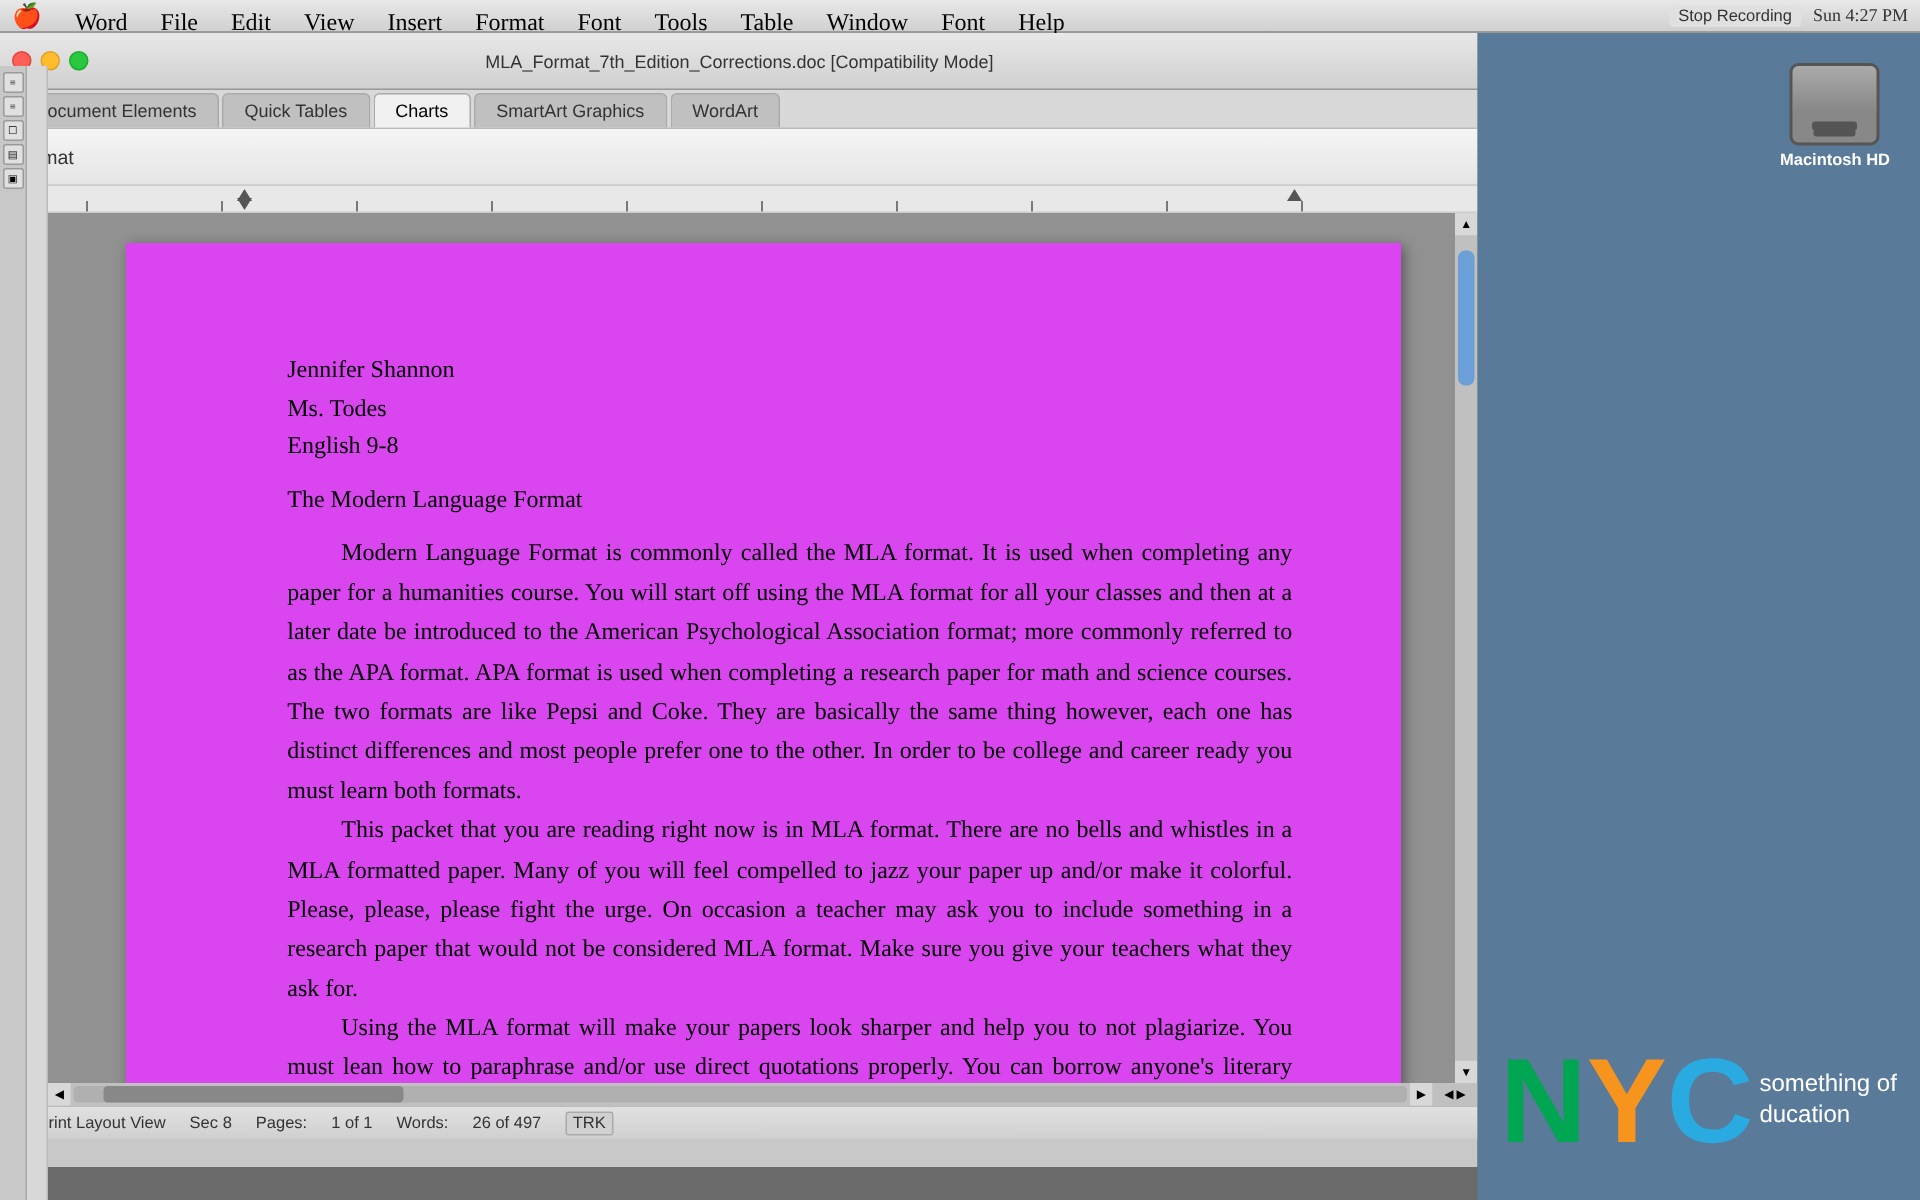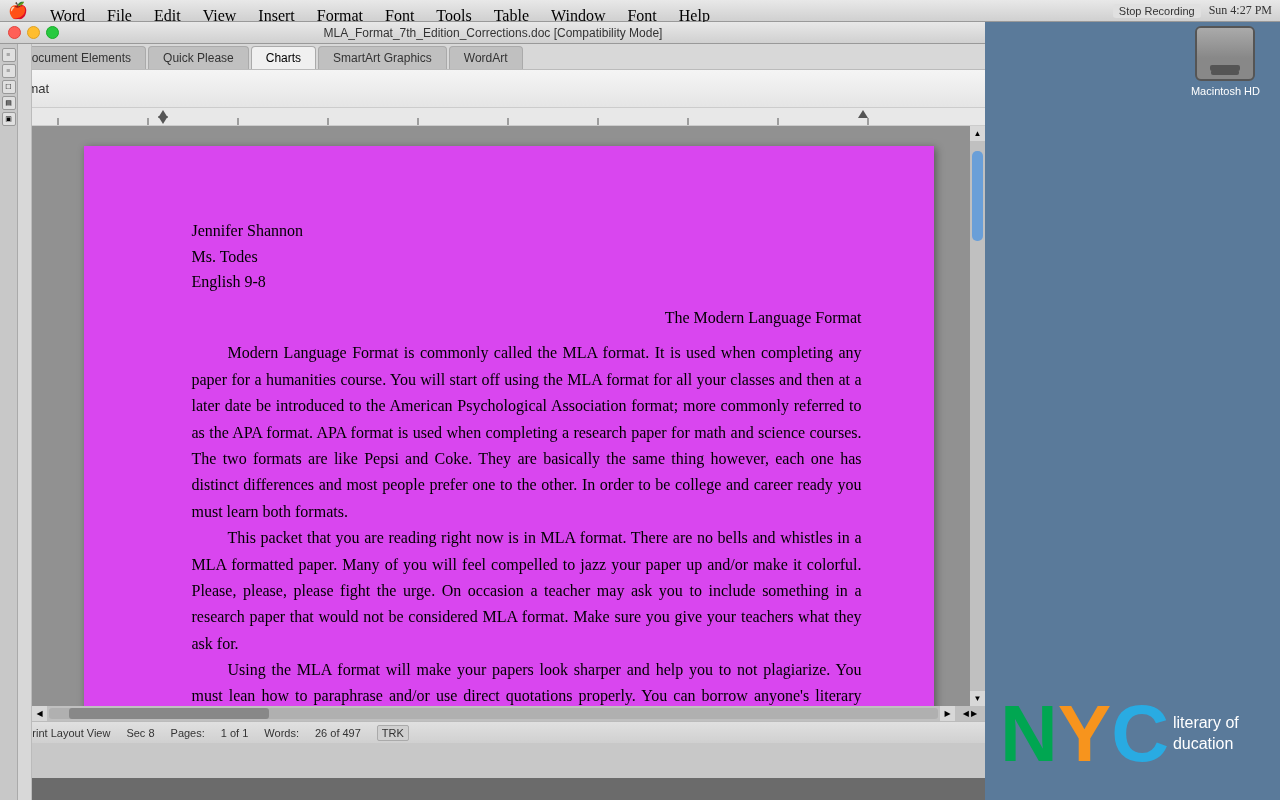--- a/index.html
+++ b/index.html
@@ -47,21 +47,21 @@
       width: 985px;
       height: 756px;
       position: absolute;
       top: 22px;
       left: 0;
     }
 
     
     .window-title-bar {
       background: linear-gradient(to bottom, #e8e8e8, #d0d0d0);
-      height: 22px;
+      height: 38px;
       display: flex;
       align-items: center;
       padding: 0 8px;
       border-bottom: 1px solid #999;
     }
     .window-controls {
       display: flex;
       gap: 6px;
     }
     .window-title {
@@ -145,21 +145,21 @@
       font-size: 12pt;
       line-height: 1.6;
       color: #000;
       box-shadow: 2px 2px 8px rgba(0,0,0,0.4);
       position: relative;
     }
 
     .doc-header-info { line-height: 1.6; }
 
     .doc-title {
-      text-align: right;
+      text-align: left;
       margin: 10px 0;
       font-size: 12pt;
     }
 
     .doc-body p {
       margin-bottom: 0;
       text-align: justify;
       text-indent: 0;
       line-height: 1.65;
       font-size: 12pt;
@@ -186,26 +186,27 @@
     .desktop-right {
       position: absolute;
       right: 0;
       top: 22px;
       width: 295px;
       height: 778px;
       background: #5a7a9a;
     }
     .mac-hd-icon {
       position: absolute;
-      top: 4px;
+      top: 20px;
       right: 20px;
       text-align: center;
       font-family: -apple-system, sans-serif;
       font-size: 11px;
       color: white;
+      font-weight: bold;
     }
     .mac-hd-disk {
       width: 60px;
       height: 55px;
       background: #888;
       border-radius: 6px;
       margin: 0 auto 4px;
       border: 2px solid #555;
       position: relative;
       overflow: hidden;
@@ -316,21 +317,21 @@
       <span class="traffic-light tl-close"></span>
       <span class="traffic-light tl-min"></span>
       <span class="traffic-light tl-max"></span>
     </div>
     <div class="window-title">MLA_Format_7th_Edition_Corrections.doc [Compatibility Mode]</div>
     <div style="width:50px;"></div>
   </div>
 
   <div class="toolbar-tabs">
     <div class="toolbar-tab">Document Elements</div>
-    <div class="toolbar-tab">Quick Please</div>
+    <div class="toolbar-tab">Quick Tables</div>
     <div class="toolbar-tab active">Charts</div>
     <div class="toolbar-tab">SmartArt Graphics</div>
     <div class="toolbar-tab">WordArt</div>
   </div>
 
   <div class="format-toolbar">
     <span style="font-family:-apple-system,sans-serif; font-size:13px; font-weight:500; color:#333;">Format</span>
     <div style="flex:1;"></div>
   </div>
 
@@ -431,19 +432,19 @@
     </div>
     <div>Macintosh HD</div>
   </div>
 
   <div class="nyc-logo">
     <div class="nyc-letters">
       <span class="nyc-n">N</span>
       <span class="nyc-y">Y</span>
       <span class="nyc-c">C</span>
       <div class="nyc-dept">
-        <div>literary of</div>
+        <div>something of</div>
         <div>ducation</div>
       </div>
     </div>
   </div>
 
 </div>
 
 </body></html>

